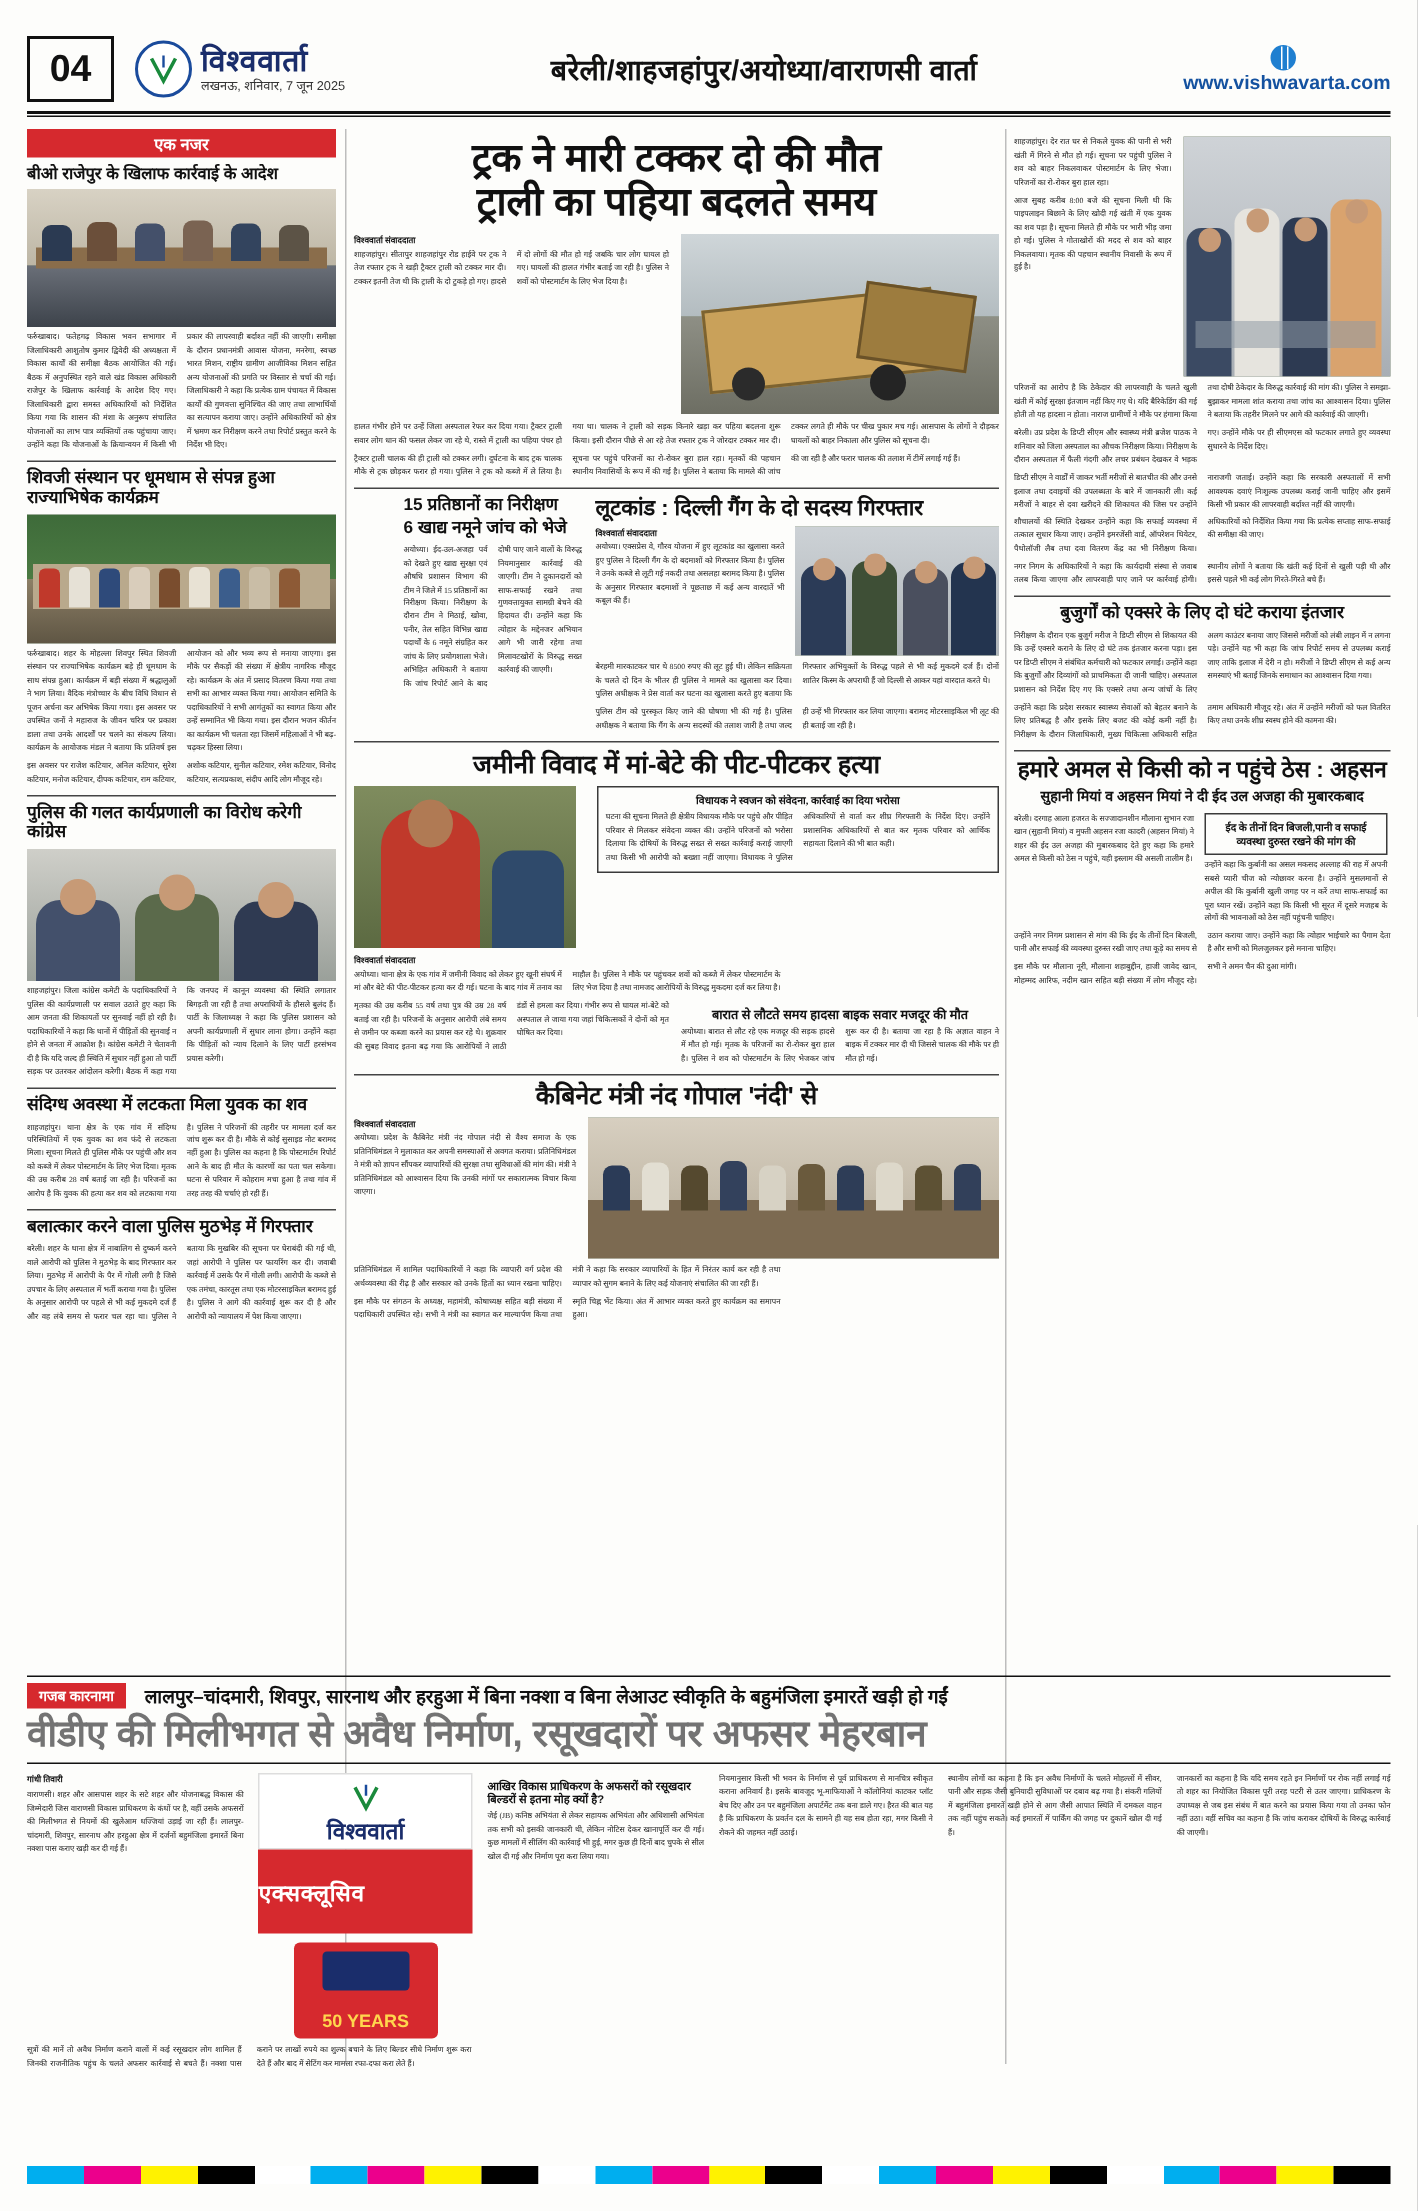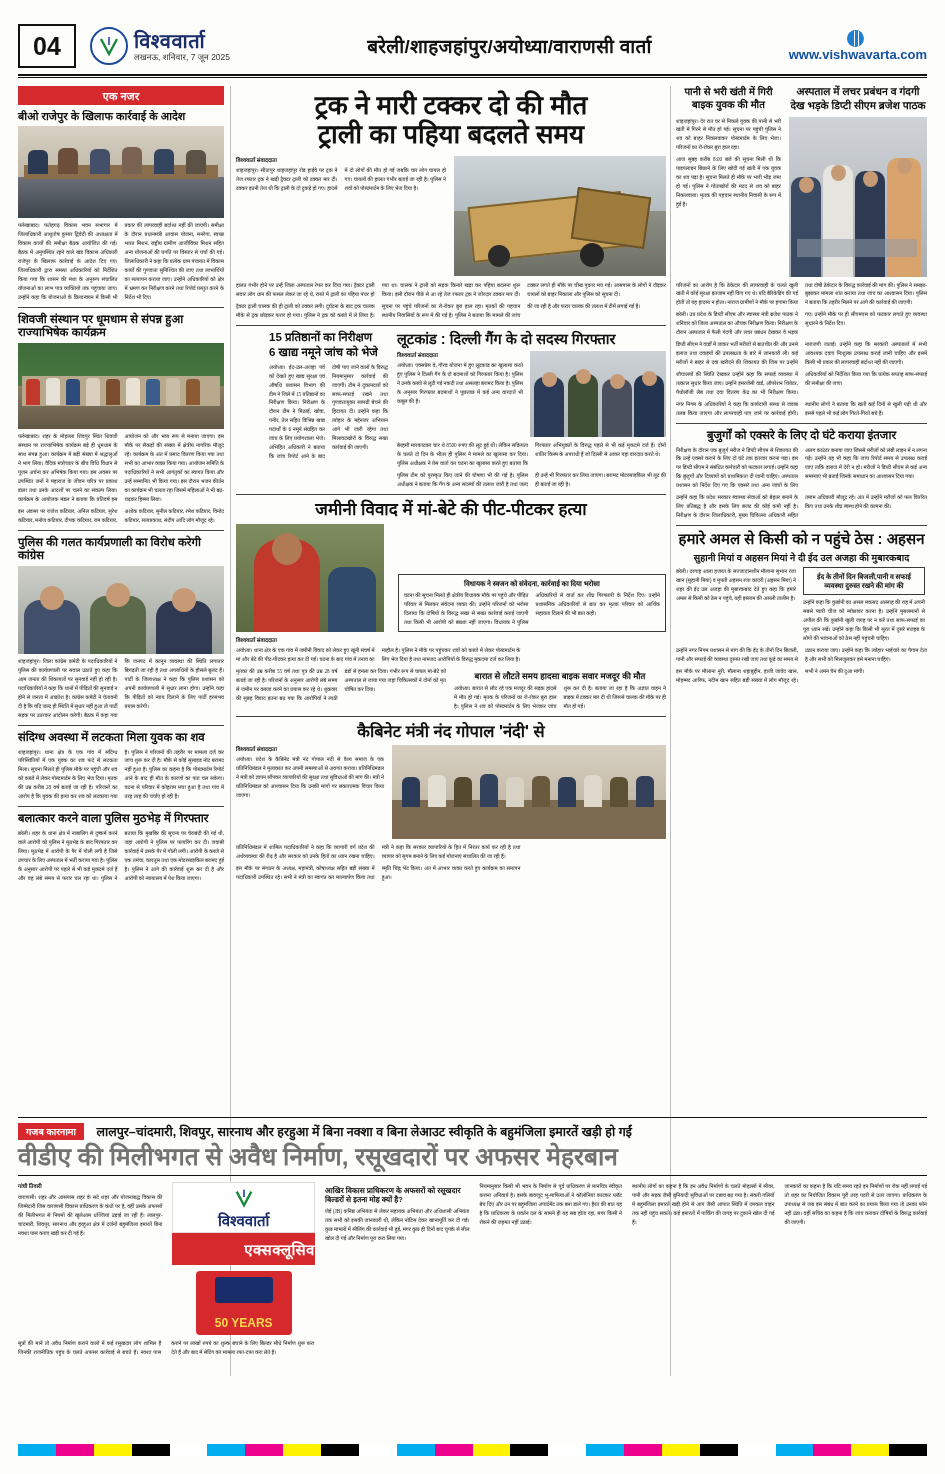--- a/index.html
+++ b/index.html
@@ -45,21 +45,21 @@
   .threecol{column-count:3;column-gap:7px;}
 
   
   .gajab{position:absolute;left:18px;top:1117px;width:909px;}
   .gajab-tag{display:inline-block;background:#d6292e;color:#fff;font-size:9.5px;font-weight:bold;padding:2px 8px;vertical-align:middle;}
   .gajab-txt{font-size:12.5px;font-weight:bold;color:#111;margin-left:8px;vertical-align:middle;}
   .big-head{font-size:24.5px;font-weight:bold;color:#737373;line-height:1.1;margin-top:4px;}
 
   .excl{width:150px;}
   .excl .lgbox{background:#fff;border:1px solid #ddd;text-align:center;padding:4px 0 2px;}
-  .excl .red{background:#d6292e;color:#fff;font-size:15px;font-weight:bold;text-align:right;padding:6px 0;letter-spacing:.5px;}
+  .excl .red{background:#d6292e;color:#fff;font-size:15px;font-weight:bold;text-align:left;padding:18px 0;letter-spacing:.5px;}
   .seal{width:96px;height:64px;margin:6px auto 0;background:#d6292e;border-radius:4px;position:relative;display:flex;align-items:flex-end;justify-content:center;padding-bottom:5px;box-sizing:border-box;}
   .seal .ribbon{position:absolute;top:6px;left:50%;transform:translateX(-50%);width:58px;height:26px;background:#1a2d6b;border-radius:3px;}
   .seal .yr{color:#ffd64d;font-size:12px;font-weight:bold;}
 
   
   .colorbar{position:absolute;left:18px;bottom:18px;width:909px;height:12px;display:flex;}
   .colorbar span{flex:1;}
   .kicker{font-size:5.6px;font-weight:bold;color:#111;font-family:"Liberation Serif",serif;}
 </style>
 </head>
@@ -207,21 +207,21 @@
           </div>
         </div>
         <div class="col-text twocol" style="margin-top:4px;">बेरहमी मारकाटकर चार थे 8500 रुपए की लूट हुई थी। लेकिन सक्रियता के चलते दो दिन के भीतर ही पुलिस ने मामले का खुलासा कर दिया। पुलिस अधीक्षक ने प्रेस वार्ता कर घटना का खुलासा करते हुए बताया कि गिरफ्तार अभियुक्तों के विरुद्ध पहले से भी कई मुकदमे दर्ज हैं। दोनों शातिर किस्म के अपराधी हैं जो दिल्ली से आकर यहां वारदात करते थे।</div>
         <div class="col-text twocol" style="margin-top:3px;">पुलिस टीम को पुरस्कृत किए जाने की घोषणा भी की गई है। पुलिस अधीक्षक ने बताया कि गैंग के अन्य सदस्यों की तलाश जारी है तथा जल्द ही उन्हें भी गिरफ्तार कर लिया जाएगा। बरामद मोटरसाइकिल भी लूट की ही बताई जा रही है।</div>
       </div>
     </div>
 
     <div class="blk-line"></div>
 
     <h2 class="head" style="font-size:17px;text-align:center;">जमीनी विवाद में मां-बेटे की पीट-पीटकर हत्या</h2>
-    <div style="display:flex;gap:14px;margin-top:5px;align-items:flex-end;">
+    <div style="display:flex;gap:14px;margin-top:5px;">
       <div style="width:150px;">
         <div class="photo" style="height:108px;">
           <div class="sky" style="height:100%;background:linear-gradient(#7f8c5e,#5c6a42)"></div>
           <div style="position:absolute;left:18px;bottom:0;width:66px;height:86%;background:#c0392b;border-radius:26px 26px 0 0;"></div>
           <div style="position:absolute;left:36px;bottom:62%;width:30px;height:32px;background:#b07a54;border-radius:50%;"></div>
           <div style="position:absolute;left:92px;bottom:0;width:48px;height:60%;background:#2f4a6b;border-radius:14px 14px 0 0;"></div>
         </div>
       </div>
       <div style="width:272px;">
         <div style="border:1px solid #3a3a3a;padding:4px 5px;">
@@ -266,30 +266,20 @@
           <div style="position:absolute;left:244px;bottom:34%;width:18px;height:31px;background:#32405a;border-radius:6px 6px 0 0;"></div>
         </div>
       </div>
     </div>
     <div class="col-text threecol" style="margin-top:4px;">प्रतिनिधिमंडल में शामिल पदाधिकारियों ने कहा कि व्यापारी वर्ग प्रदेश की अर्थव्यवस्था की रीढ़ है और सरकार को उनके हितों का ध्यान रखना चाहिए। मंत्री ने कहा कि सरकार व्यापारियों के हित में निरंतर कार्य कर रही है तथा व्यापार को सुगम बनाने के लिए कई योजनाएं संचालित की जा रही हैं।</div>
     <div class="col-text threecol" style="margin-top:3px;">इस मौके पर संगठन के अध्यक्ष, महामंत्री, कोषाध्यक्ष सहित बड़ी संख्या में पदाधिकारी उपस्थित रहे। सभी ने मंत्री का स्वागत कर माल्यार्पण किया तथा स्मृति चिह्न भेंट किया। अंत में आभार व्यक्त करते हुए कार्यक्रम का समापन हुआ।</div>
   </div>
 
   <div class="rightcol">
 
-    <div style="display:flex;gap:8px;">
-      <div style="width:105px;">
-        <h2 class="head" style="font-size:10px;text-align:center;">पानी से भरी खंती में गिरी</h2>
-        <h2 class="head" style="font-size:10px;text-align:center;margin-top:2px;">बाइक युवक की मौत</h2>
-      </div>
-      <div style="width:138px;">
-        <h2 class="head" style="font-size:10.5px;text-align:center;">अस्पताल में लचर प्रबंधन व गंदगी</h2>
-        <h2 class="head" style="font-size:10.5px;text-align:center;margin-top:2px;">देख भड़के डिप्टी सीएम ब्रजेश पाठक</h2>
-      </div>
-    </div>
 
     <div style="display:flex;gap:8px;margin-top:5px;">
       <div style="width:105px;">
         <div class="col-text">शाहजहांपुर। देर रात घर से निकले युवक की पानी से भरी खंती में गिरने से मौत हो गई। सूचना पर पहुंची पुलिस ने शव को बाहर निकलवाकर पोस्टमार्टम के लिए भेजा। परिजनों का रो-रोकर बुरा हाल रहा।</div>
         <div class="col-text" style="margin-top:3px;">आज सुबह करीब 8:00 बजे की सूचना मिली थी कि पाइपलाइन बिछाने के लिए खोदी गई खंती में एक युवक का शव पड़ा है। सूचना मिलते ही मौके पर भारी भीड़ जमा हो गई। पुलिस ने गोताखोरों की मदद से शव को बाहर निकलवाया। मृतक की पहचान स्थानीय निवासी के रूप में हुई है।</div>
       </div>
       <div style="width:138px;">
         <div class="photo" style="height:160px;">
           <div class="sky" style="height:100%;background:linear-gradient(#cfd3d7,#a8aeb4)"></div>
           <div style="position:absolute;left:2px;bottom:0;width:30px;height:62%;background:#3b4a63;border-radius:10px 10px 0 0;"></div>

